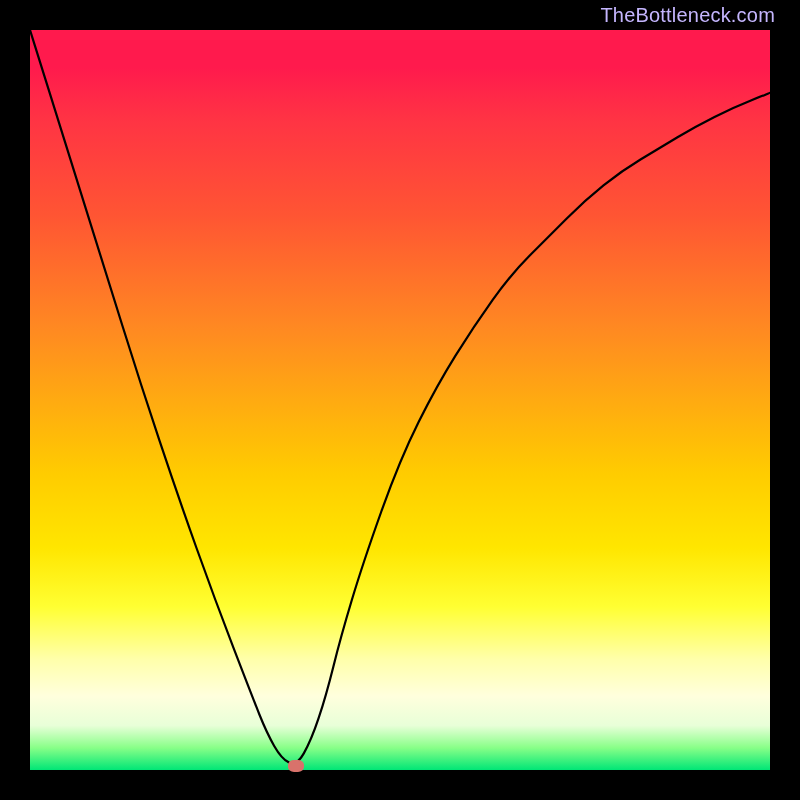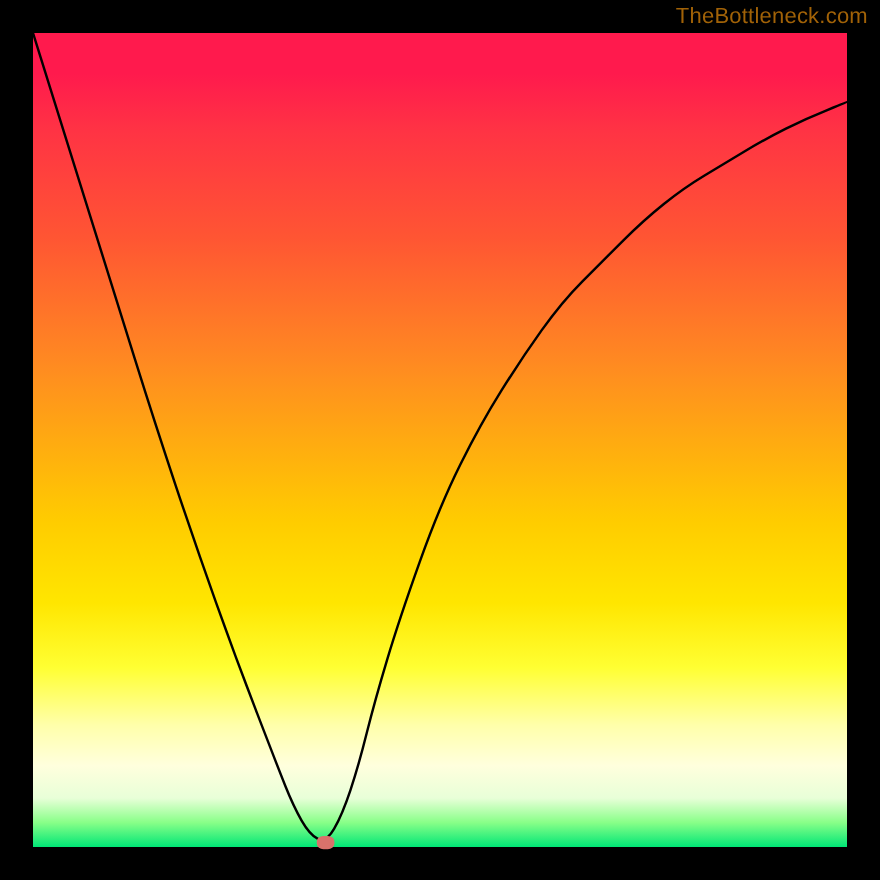--- a/index.html
+++ b/index.html
@@ -25,22 +25,22 @@
       #ffffaa 85%,
       #ffffdd 90%,
       #e8ffd8 94%,
       #88ff88 97%,
       #00e676 100%);
   }
 
   .watermark {
     position: absolute;
     top: 4px;
-    right: 11px;
-    color: #a16207;
+    right: 25px;
+    color: #c4b5fd;
     font-size: 20px;
     font-weight: 500;
     letter-spacing: 0.2px;
     z-index: 10;
   }
 
   .curve-layer {
     position: absolute;
     left: 0; top: 0;
     width: 100%;

